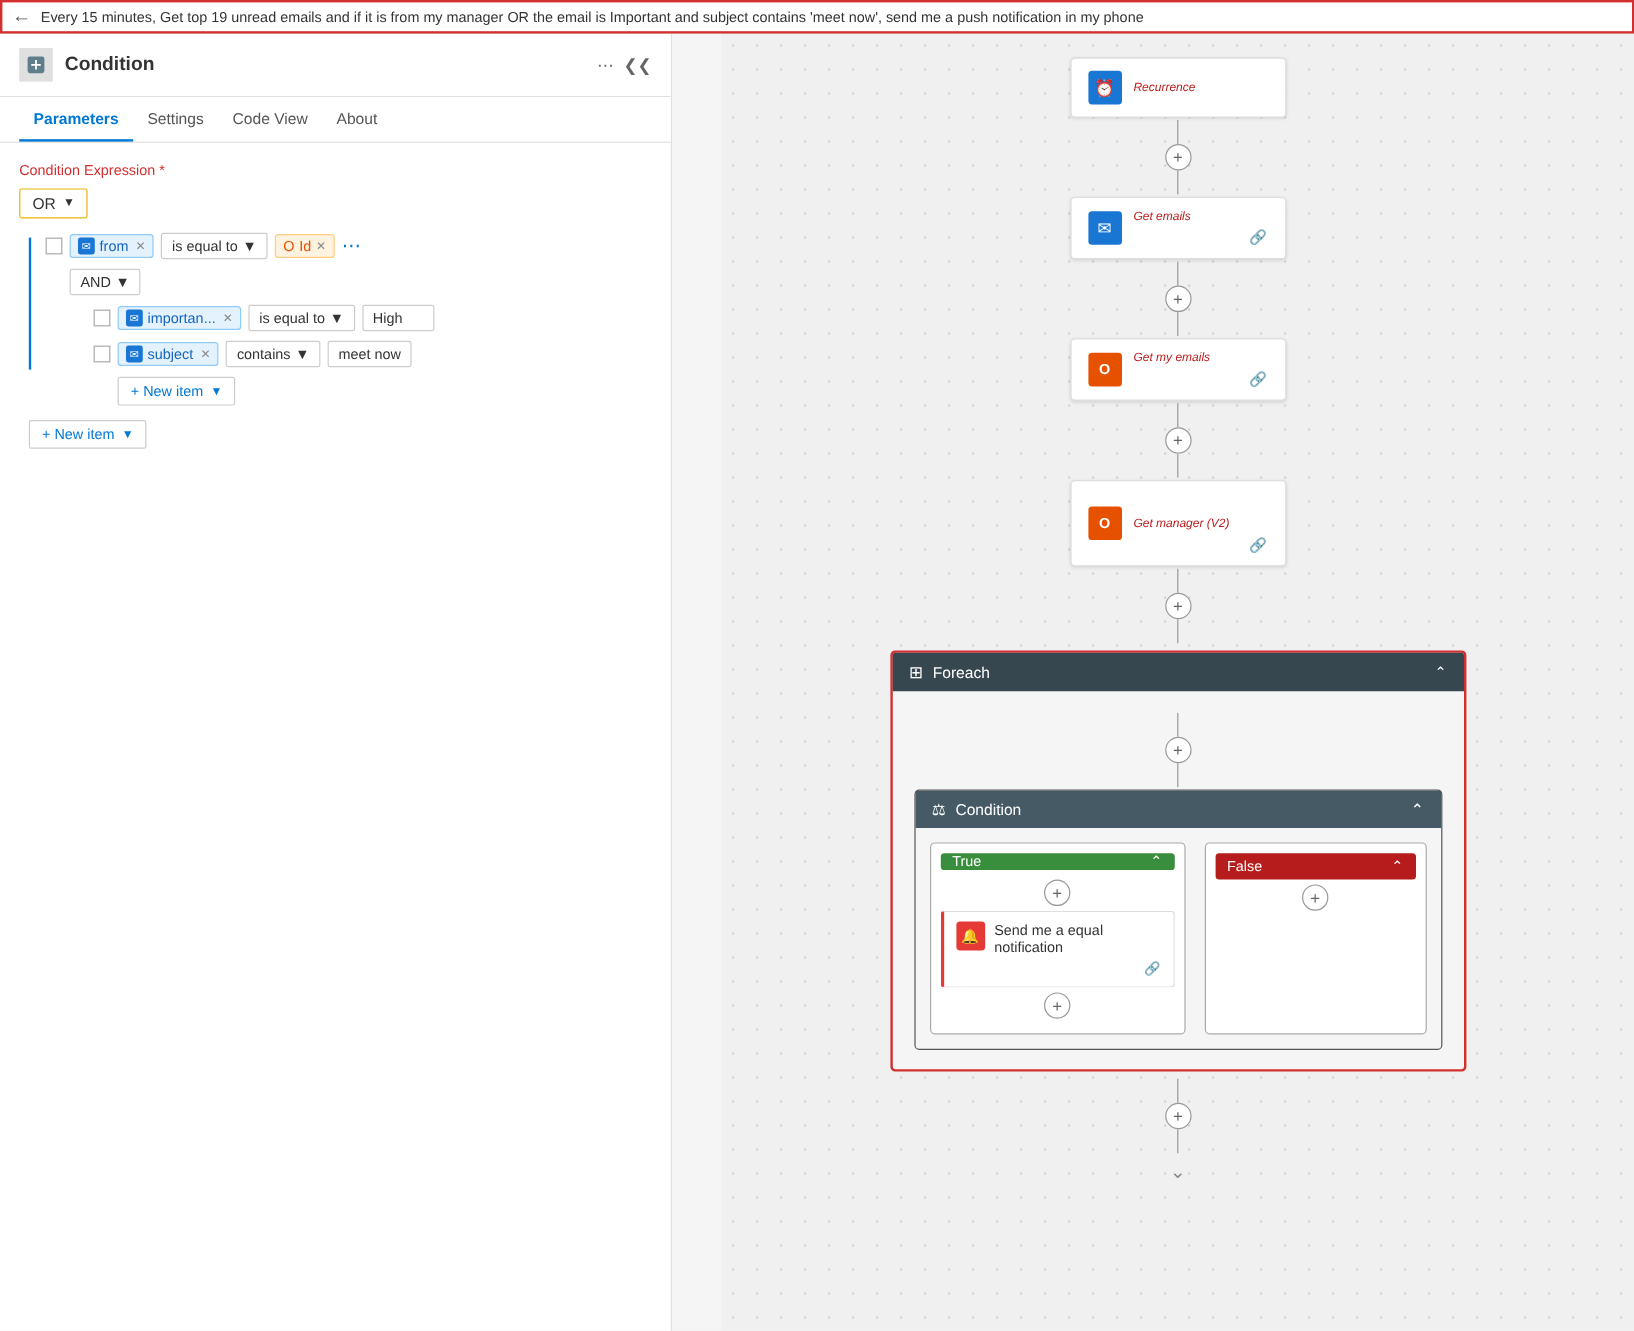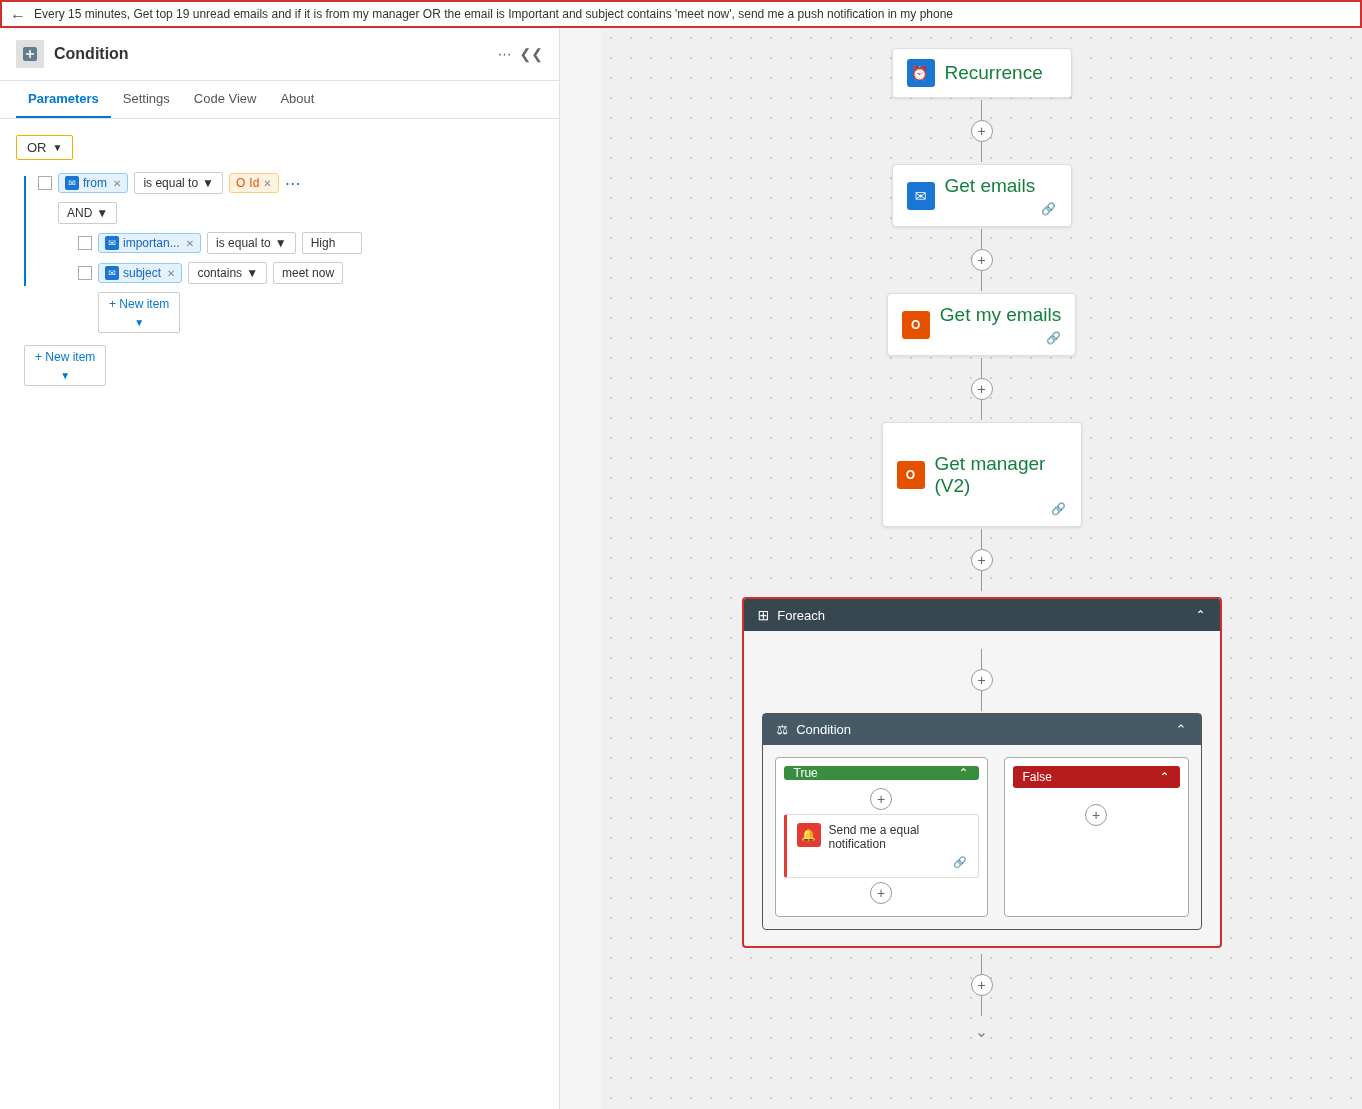--- a/index.html
+++ b/index.html
@@ -118,21 +118,21 @@
 
     .text-input-field {
       border: 1px solid #ccc; padding: 3px 8px; font-size: 12px; color: #333;
       background: #fff; border-radius: 2px; min-width: 60px;
     }
 
     
     .new-item-btn {
       display: inline-flex; align-items: center; gap: 6px;
       border: 1px solid #ccc; padding: 4px 10px; font-size: 12px; color: #0078d4;
-      background: #fff; cursor: pointer; border-radius: 2px; flex-direction: column;
+      background: #fff; cursor: pointer; border-radius: 2px;
     }
     .new-item-btn .chevron { font-size: 10px; }
 
     
     .right-panel {
       flex: 1; background: #f0f0f0; overflow: auto;
       background-image: radial-gradient(circle, #ccc 1px, transparent 1px);
       background-size: 20px 20px;
       padding: 20px; display: flex; flex-direction: column; align-items: center;
     }
@@ -147,21 +147,21 @@
       box-shadow: 0 1px 3px rgba(0,0,0,0.1);
     }
     .flow-node .node-icon {
       width: 28px; height: 28px; border-radius: 3px;
       display: flex; align-items: center; justify-content: center;
       margin-right: 10px; font-size: 14px; color: #fff; flex-shrink: 0;
     }
     .node-icon.blue { background: #1976d2; }
     .node-icon.orange { background: #e65100; }
 
-    .flow-node .node-label { font-size: 19px; color: #15803d; flex: 1; }
+    .flow-node .node-label { font-size: 10px; color: #b91c1c; flex: 1; font-style: italic; }
     .flow-node .node-link-icon { color: #aaa; font-size: 12px; }
 
     .connector { display: flex; flex-direction: column; align-items: center; margin: 2px 0; }
     .connector-line { width: 1px; height: 20px; background: #999; }
     .connector-plus {
       width: 22px; height: 22px; border: 1px solid #999; border-radius: 50%;
       background: #fff; display: flex; align-items: center; justify-content: center;
       font-size: 14px; color: #666; cursor: pointer;
     }
 
@@ -204,21 +204,21 @@
       background: #388e3c; color: #fff; border-radius: 3px;
       padding: 0 10px; font-size: 12px; font-weight: 500;
       display: flex; align-items: center; justify-content: space-between;
       margin-bottom: 8px;
       text-align: center;
     }
     .branch-header-false {
       background: #b71c1c; color: #fff; border-radius: 3px;
       padding: 4px 10px; font-size: 12px; font-weight: 500;
       display: flex; align-items: center; justify-content: space-between;
-      margin-bottom: 16px;
+      margin-bottom: 4px;
     }
 
     
     .false-branch {
       border: 1px solid #aaa; border-radius: 4px; background: #fff;
       min-width: 185px; padding: 8px;
     }
 
     .branch-connector { display: flex; justify-content: center; margin: 4px 0; }
     .branch-plus {
@@ -266,20 +266,24 @@
 
     <div class="tabs">
       <div class="tab active">Parameters</div>
       <div class="tab">Settings</div>
       <div class="tab">Code View</div>
       <div class="tab">About</div>
     </div>
 
     <div class="panel-content">
 
+      <div class="condition-expr-label">
+        <span>Condition Expression</span>
+        <span style="color:#d32f2f;">*</span>
+      </div>
 
       
       <div class="or-dropdown">
         <span>OR</span>
         <span class="chevron">▼</span>
       </div>
 
       
       <div class="condition-tree">
 

